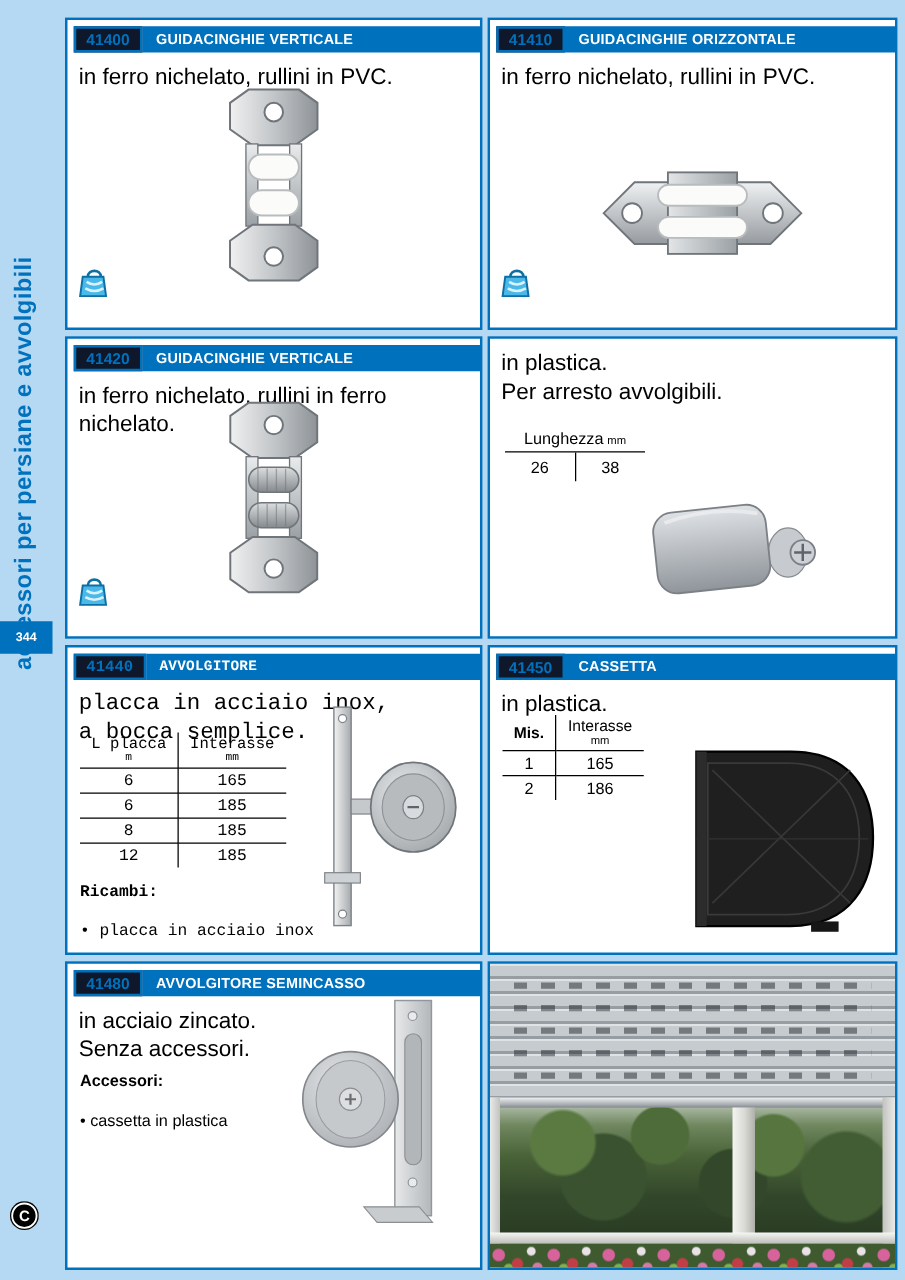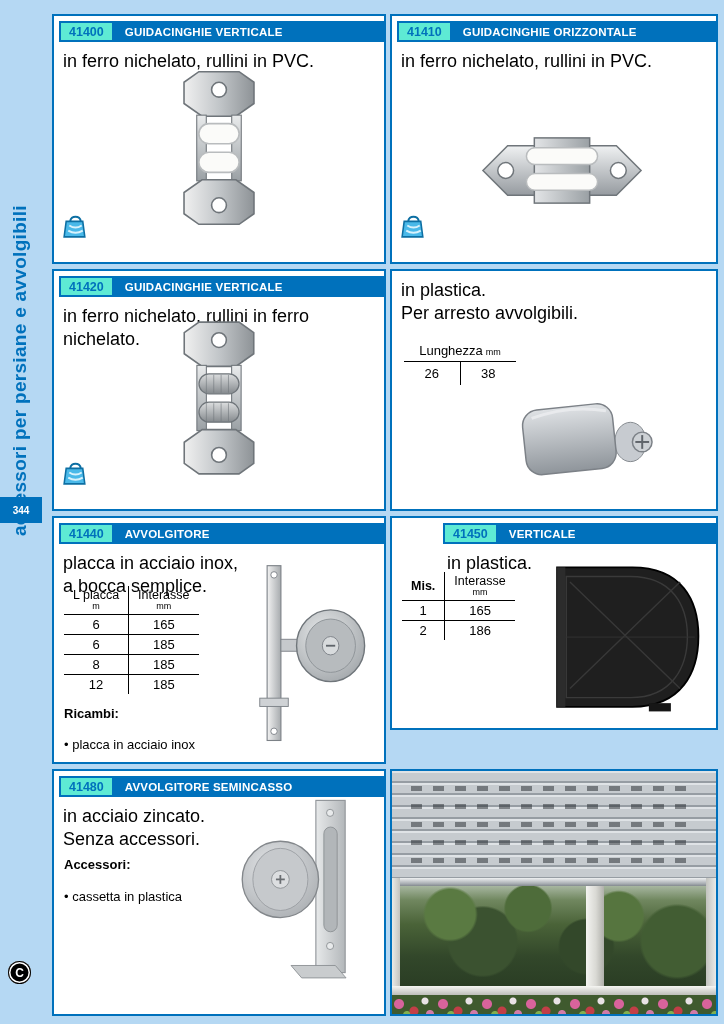--- a/index.html
+++ b/index.html
@@ -18,28 +18,28 @@
     border-radius:50%; background:#000; color:#fff; font-weight:bold; font-size:12px;
     display:flex; align-items:center; justify-content:center;
     box-shadow: inset 0 0 0 1px #000, inset 0 0 0 2.5px #fff; }
 
   
   .cell { position:absolute; background:#fff; border:2px solid #0071bc; }
   #cell-41400 { left:52px; top:14px;  width:334px; height:250px; }
   #cell-41410 { left:390px; top:14px; width:328px; height:250px; }
   #cell-41420 { left:52px; top:269px; width:334px; height:242px; }
   #cell-41430 { left:390px; top:269px; width:328px; height:242px; }
-  #cell-41440 { left:52px; top:516px; width:334px; height:248px; }
-  #cell-41450 { left:390px; top:516px; width:328px; height:214px;padding-left:46px; }
+  #cell-41440 { left:52px; top:516px; width:334px; height:248px;font-family:Liberation Mono, monospace; }
+  #cell-41450 { left:390px; top:516px; width:328px; height:248px; }
   #cell-41480 { left:52px; top:769px; width:334px; height:247px; }
   #cell-photo { left:390px; top:769px; width:328px; height:247px; padding:0; }
 
   .cell-header { display:flex; align-items:stretch; margin:5px 0 0 5px; height:21px; }
   .code-box { border:2px solid #0071bc; color:#0071bc; font-weight:bold; font-size:12.5px;
-    padding:0 8px; display:flex; align-items:center; background:#5eead4; }
+    padding:0 8px; display:flex; align-items:center; background:#0f172a; }
   .title-bar { flex:1; background:#0071bc; color:#fff; font-weight:bold; font-size:11.5px;
     display:flex; align-items:center; padding-left:11px; letter-spacing:.2px; }
   .desc { margin:8px 8px 0 9px; font-size:18px; color:#000; white-space:pre-line; line-height:1.28; }
 
   .prod-img { position:absolute; }
   .img-v1 { left:112px; top:52px;  width:106px; height:160px; }
   .img-h  { left:86px;  top:108px; width:168px; height:94px;  }
   .img-v2 { left:112px; top:48px;  width:106px; height:158px; }
   .img-tp { right:36px; bottom:10px; width:168px; height:118px; }
   .img-av { right:12px; top:38px;  width:138px; height:196px; }
@@ -333,21 +333,21 @@
       <ellipse cx="105" cy="91" rx="37" ry="39" fill="url(#dg5)" stroke="#6f757a" stroke-width="1.5"></ellipse>
       <ellipse cx="105" cy="91" rx="27" ry="29" fill="#b7bbbe" stroke="#8d9296"></ellipse>
       <ellipse cx="105" cy="91" rx="9" ry="10" fill="#d8dbdd" stroke="#7c8187"></ellipse>
       <line x1="100" y1="91" x2="110" y2="91" stroke="#5f646a" stroke-width="2"></line>
     </svg>
   </section>
 
   <section class="cell" id="cell-41450">
     <div class="cell-header">
       <div class="code-box">41450</div>
-      <div class="title-bar">VERTICALE</div>
+      <div class="title-bar">CASSETTA</div>
     </div>
     <div class="desc">in plastica.</div>
     <table class="grid-tbl t50">
       <tbody>
           <tr>
         <th>
           <div class="hname b">Mis.</div>
         </th>
         <th>
           <div class="hname">Interasse</div>

